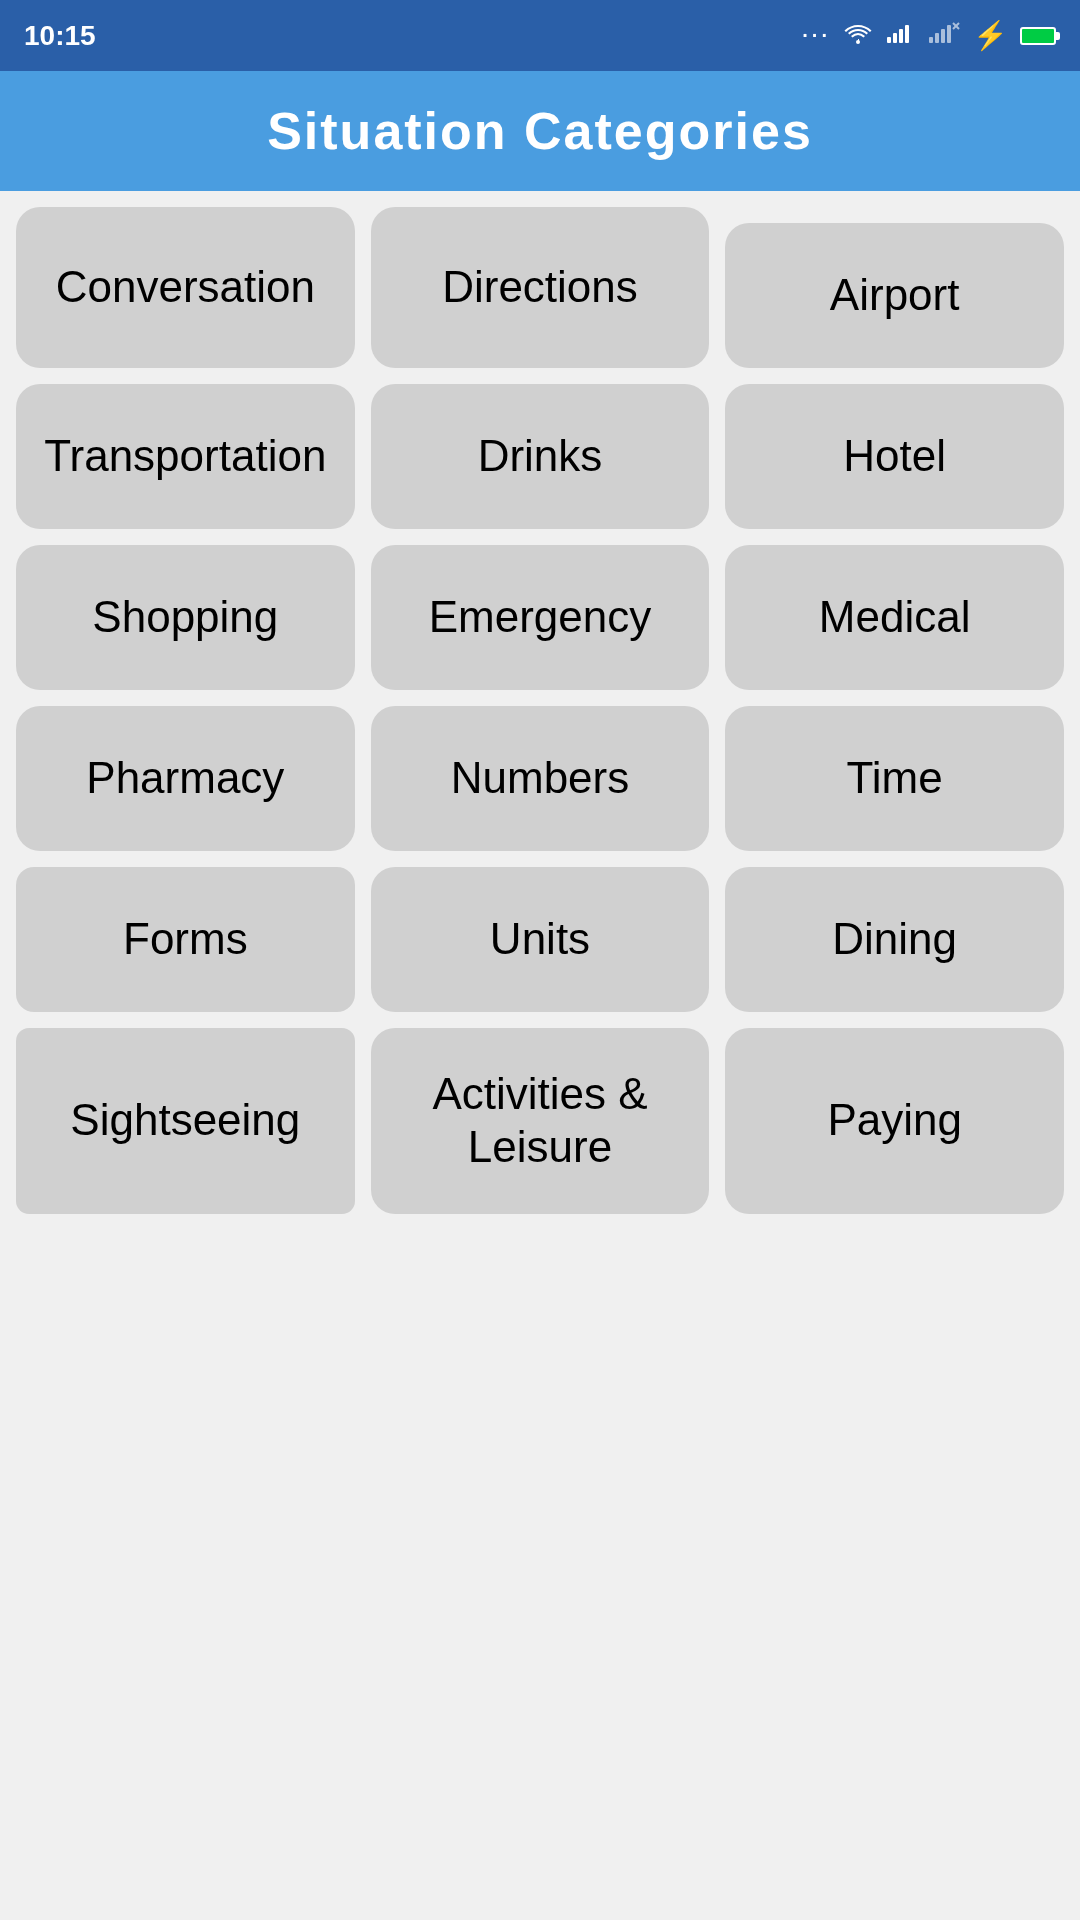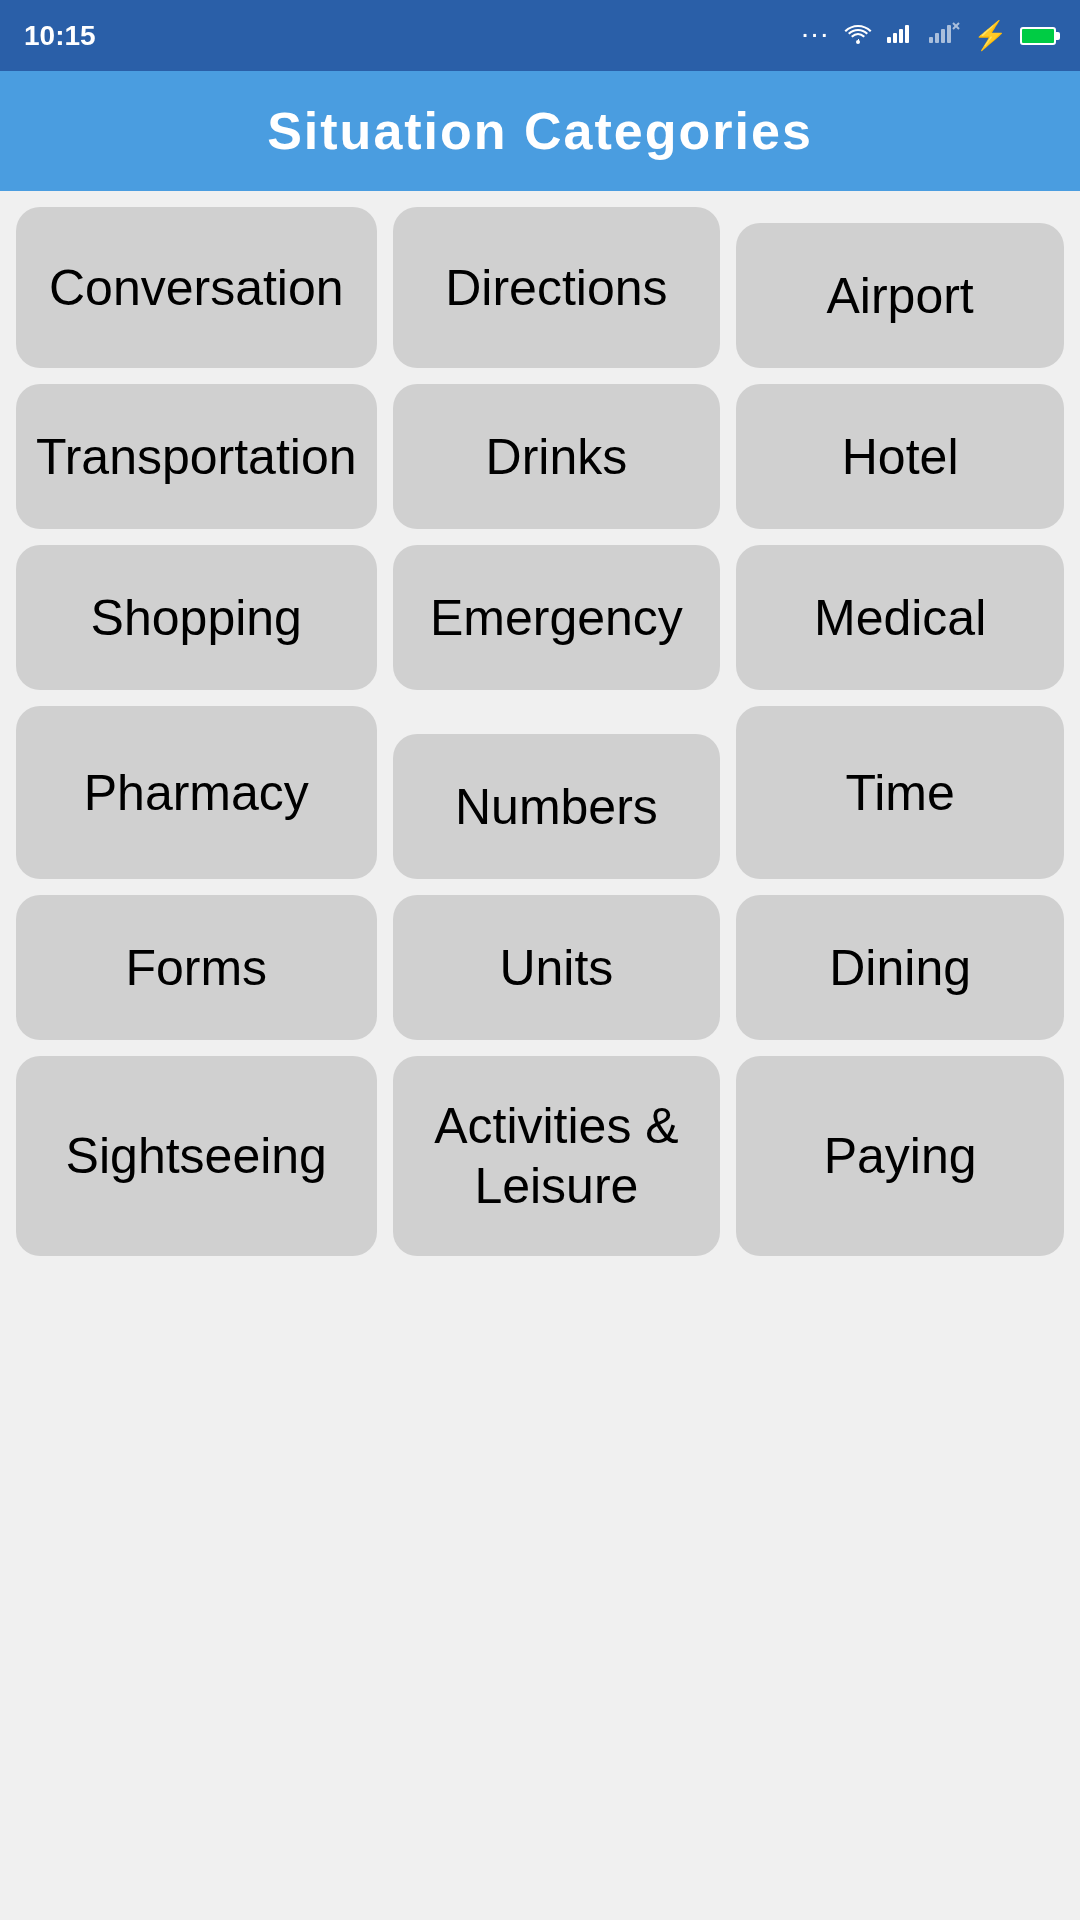--- a/index.html
+++ b/index.html
@@ -58,21 +58,21 @@
       padding: 16px;
       background-color: #f0f0f0;
     }
 
     
     .category-btn {
       background-color: #d0d0d0;
       border: none;
       border-radius: 24px;
       padding: 40px 20px;
-      font-size: 50px;
+      font-size: 44px;
       font-weight: 400;
       text-align: center;
       cursor: pointer;
       color: #000;
       min-height: 145px;
       display: flex;
       align-items: center;
       justify-content: center;
       line-height: 1.2;
       transition: background-color 0.15s;
@@ -152,22 +152,22 @@
 <button class="category-btn" style="white-space: pre-line;">Conversation</button>
     <button class="category-btn" style="white-space: pre-line;">Directions</button>
     <button class="category-btn" style="white-space: pre-line; margin-top: 16px;">Airport</button>
     <button class="category-btn" style="white-space: pre-line;">Transportation</button>
     <button class="category-btn" style="white-space: pre-line;">Drinks</button>
     <button class="category-btn" style="white-space: pre-line;">Hotel</button>
     <button class="category-btn" style="white-space: pre-line;">Shopping</button>
     <button class="category-btn" style="white-space: pre-line;">Emergency</button>
     <button class="category-btn" style="white-space: pre-line;">Medical</button>
     <button class="category-btn" style="white-space: pre-line;">Pharmacy</button>
-    <button class="category-btn" style="white-space: pre-line; margin-top: 28px;">Numbers</button>
+    <button class="category-btn" style="white-space: pre-line;">Numbers</button>
     <button class="category-btn" style="white-space: pre-line;">Time</button>
-    <button class="category-btn" style="white-space: pre-line;">Forms</button>
+    <button class="category-btn" style="white-space: pre-line; border-radius: 18px;">Forms</button>
     <button class="category-btn" style="white-space: pre-line;">Units</button>
     <button class="category-btn" style="white-space: pre-line;">Dining</button>
-    <button class="category-btn" style="white-space: pre-line;">Sightseeing</button>
+    <button class="category-btn" style="white-space: pre-line; border-radius: 13px;">Sightseeing</button>
     <button class="category-btn" style="white-space: pre-line;">Activities &amp;
 Leisure</button>
     <button class="category-btn" style="white-space: pre-line;">Paying</button>
   </div>
 
 </body></html>

